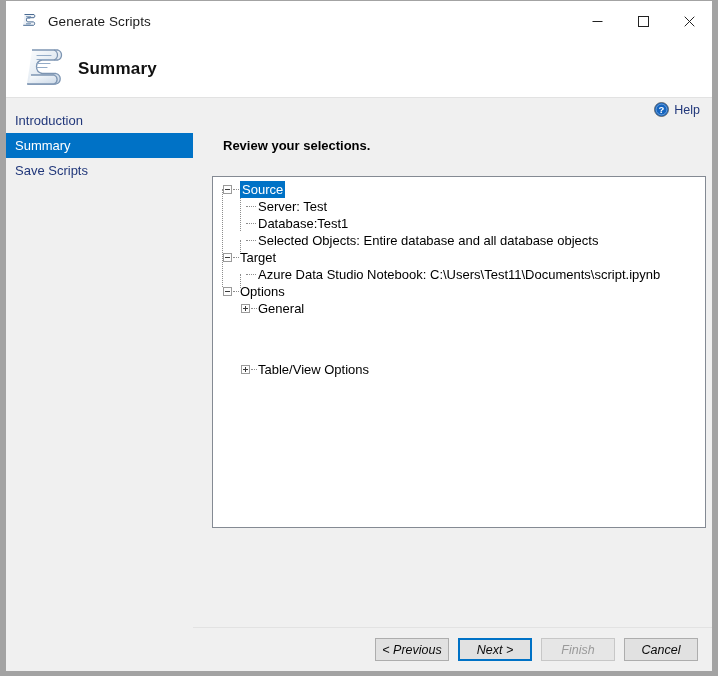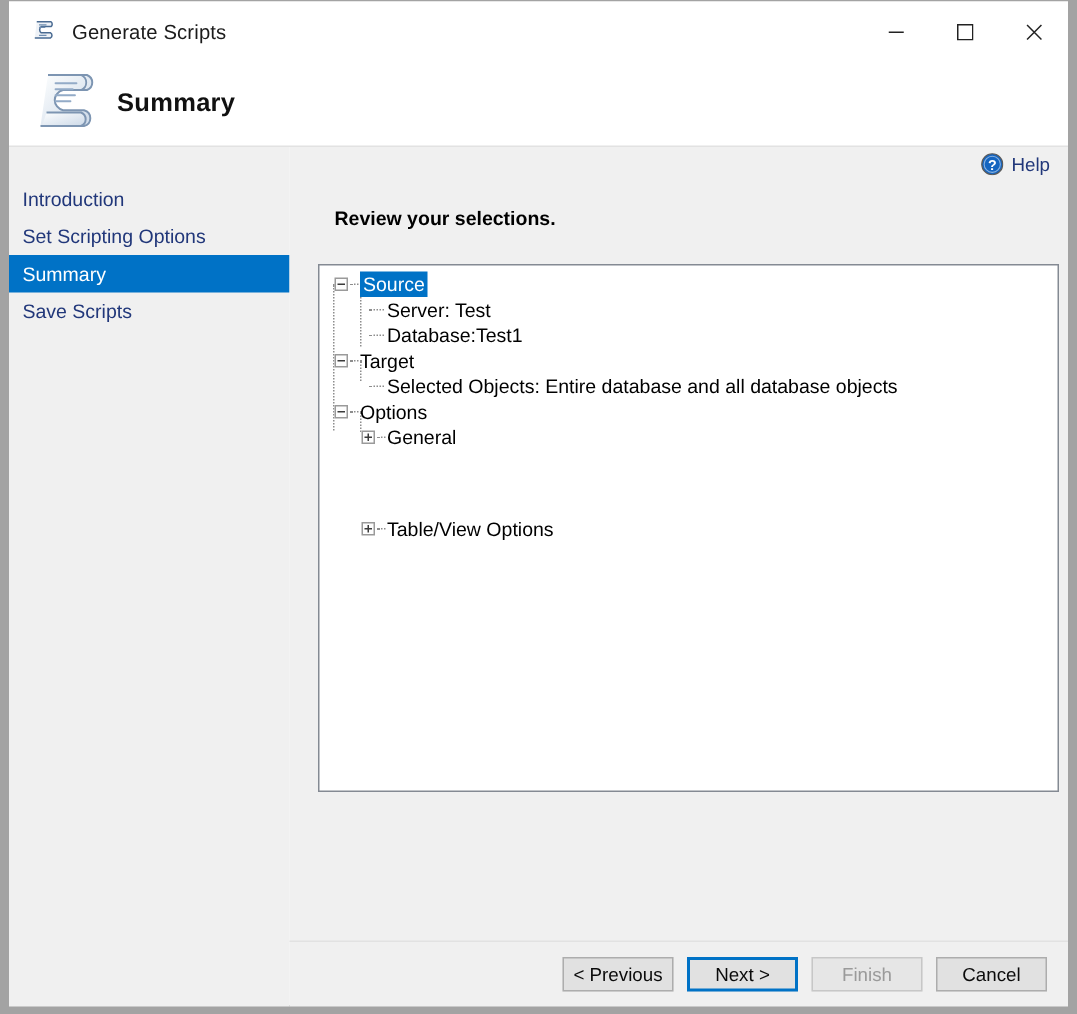--- a/index.html
+++ b/index.html
@@ -110,21 +110,21 @@
   .side-item {
     height: 25px;
     line-height: 25px;
     padding-left: 9px;
     font-size: 13px;
     color: #21377a;
     cursor: default;
     white-space: nowrap;
     overflow: hidden;
   }
-  .side-item.first { margin-top: 22px; }
+  .side-item.first { margin-top: 10px; }
   .side-item.selected {
     background: #0072c6;
     color: #ffffff;
   }
 
   
   #main {
     position: absolute;
     left: 187px; top: 97px;
     width: 519px;
@@ -249,20 +249,21 @@
     border: 1px solid #adadad;
     box-sizing: border-box;
     font-family: "Liberation Sans", sans-serif;
     font-size: 12.5px;
     color: #0b0b0b;
     display: flex;
     align-items: center;
     justify-content: center;
     cursor: default;
     padding: 0;
+    font-style: italic;
   }
   .btn.focused {
     border: 2px solid #0072c6;
   }
   .btn.disabled {
     color: #9a9a9a;
     background: #e6e6e6;
     border-color: #c7c7c7;
   }
 </style>
@@ -314,23 +315,20 @@
       </svg>
     </span>
     <span id="header-title">Summary</span>
   </div>
   <div id="header-rule"></div>
 
   <div id="sidebar">
     <div class="side-item first">
       <span>Introduction</span>
     </div>
-    <div class="side-item">
-      <span>Set Scripting Options</span>
-    </div>
     <div class="side-item selected">
       <span>Summary</span>
     </div>
     <div class="side-item">
       <span>Save Scripts</span>
     </div>
   </div>
 
   <div id="main">
 
@@ -367,31 +365,35 @@
         <div class="trow" style="padding-left:40px;">
           <span class="dots-h" style="left:28px; width:10px;"></span>
           <span class="tlabel">Server: Test</span>
         </div>
 
         <div class="trow" style="padding-left:40px;">
           <span class="dots-h" style="left:28px; width:10px;"></span>
           <span class="tlabel">Database:Test1</span>
         </div>
 
+        <div class="trow" style="padding-left:40px;">
+          <span class="dots-h" style="left:28px; width:10px;"></span>
+          <span class="tlabel">Selected Objects: Entire database and all database objects</span>
+        </div>
+
         <div class="trow" style="padding-left:22px;">
           <span class="tbox" style="left:5px;"></span>
           <span class="dots-h" style="left:15px; width:6px;"></span>
           <span class="tlabel">Target</span>
         </div>
 
         <div class="trow" style="padding-left:40px;">
           <span class="dots-h" style="left:28px; width:10px;"></span>
-          <span class="tlabel">Selected Objects: Entire database and all database objects</span>
-        </div>
-
+          <span class="tlabel">Azure Data Studio Notebook: C:\Users\Test11\Documents\script.ipynb</span>
+        </div>
 
         <div class="trow" style="padding-left:22px;">
           <span class="tbox" style="left:5px;"></span>
           <span class="dots-h" style="left:15px; width:6px;"></span>
           <span class="tlabel">Options</span>
         </div>
 
         <div class="trow" style="padding-left:40px;">
           <span class="tbox plus" style="left:23px;"></span>
           <span class="dots-h" style="left:33px; width:6px;"></span>

